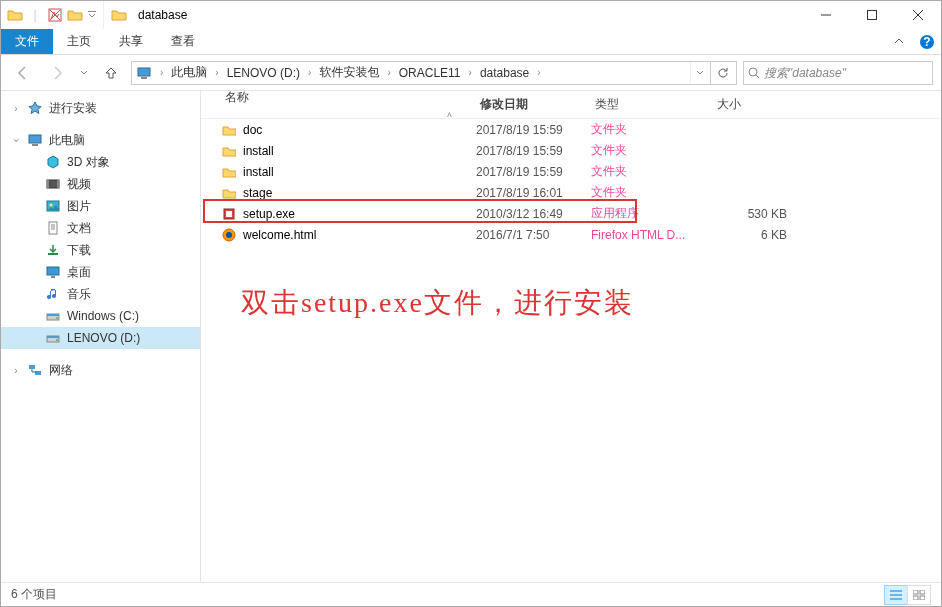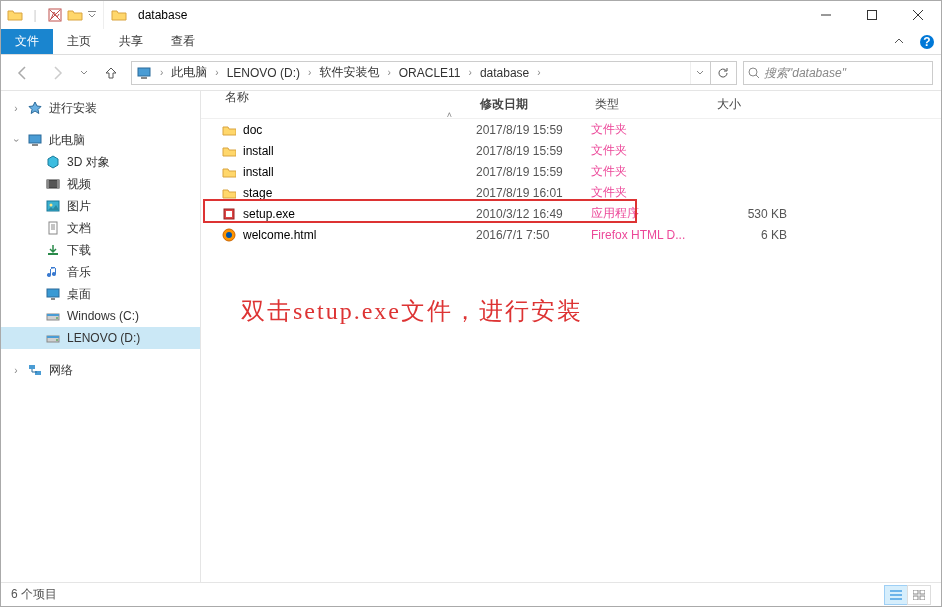--- a/index.html
+++ b/index.html
@@ -62,21 +62,21 @@
   .col.type { width: 122px; }
   .col.size { width: 80px; text-align: right; }
   .rows { flex: 1; position: relative; padding-left: 20px; }
   .row { height: 21px; display: flex; align-items: center; }
   .row .name { width: 255px; display: flex; align-items: center; gap: 6px; }
   .row .name .ic { width: 16px; height: 16px; display:flex;align-items:center;justify-content:center; }
   .row .date { width: 115px; color: #555; }
   .row .type { width: 122px; color: #ec4899; white-space: nowrap; overflow: hidden; text-overflow: ellipsis; }
   .row .size { width: 80px; color: #555; text-align: right; padding-right: 6px; }
   .highlight-box { position: absolute; border: 2px solid #d33; left: 2px; top: 80px; width: 434px; height: 24px; pointer-events:none; }
-  .annotation { position: absolute; left: 40px; top: 176px; color: #d33; font-family: "SimSun","宋体",serif; font-size: 24px; letter-spacing: 2px; text-align: right; }
+  .annotation { position: absolute; left: 40px; top: 165px; color: #d33; font-family: "SimSun","宋体",serif; font-size: 28px; letter-spacing: 2px; text-align: right; }
 
   
   .status { height: 24px; border-top: 1px solid #e5e5e5; display: flex; align-items: center; padding: 0 10px; color: #555; }
   .status .spacer { flex: 1; }
   .status .viewbtn { width: 24px; height: 20px; border: 1px solid #ddd; display:flex;align-items:center;justify-content:center;color:#888; margin-left:-1px; }
   .status .viewbtn.sel { background: #d6eefc; color:#0078d7; border-color:#9ecff5; }
 
   svg { display: block; }
   .sort-ind { color:#888; font-size:9px; margin-left:auto; margin-right:20px; }
 </style>
@@ -285,34 +285,34 @@
               <path d="M7 2v6m-3-2l3 3 3-3" fill="none" stroke="#2a8a4a" stroke-width="1.5"></path>
               <rect x="2" y="10" width="10" height="2" fill="#2a8a4a"></rect>
             </svg>
           </span>
           <span>下载</span>
         </div>
         <div class="sbitem depth2">
           <span class="twist none">›</span>
           <span class="ic">
             <svg width="14" height="14">
-              <path d="M5 2v8a2 2 0 1 1-1-1.7V4l6-1v6a2 2 0 1 1-1-1.7V2z" fill="#3a7ad0"></path>
-            </svg>
-          </span>
-          <span>音乐</span>
-        </div>
-        <div class="sbitem depth2">
-          <span class="twist none">›</span>
-          <span class="ic">
-            <svg width="14" height="14">
               <rect x="1" y="2" width="12" height="8" fill="#3a9ad4" stroke="#2a6a9a"></rect>
               <rect x="5" y="11" width="4" height="2" fill="#888"></rect>
             </svg>
           </span>
           <span>桌面</span>
+        </div>
+        <div class="sbitem depth2">
+          <span class="twist none">›</span>
+          <span class="ic">
+            <svg width="14" height="14">
+              <path d="M5 2v8a2 2 0 1 1-1-1.7V4l6-1v6a2 2 0 1 1-1-1.7V2z" fill="#3a7ad0"></path>
+            </svg>
+          </span>
+          <span>音乐</span>
         </div>
         <div class="sbitem depth2">
           <span class="twist none">›</span>
           <span class="ic">
             <svg width="14" height="14">
               <rect x="1" y="5" width="12" height="6" fill="#d0d0d0" stroke="#888"></rect>
               <rect x="1" y="5" width="12" height="2" fill="#4a9cd4"></rect>
               <circle cx="11" cy="9" r="1" fill="#6a6"></circle>
             </svg>
           </span>

